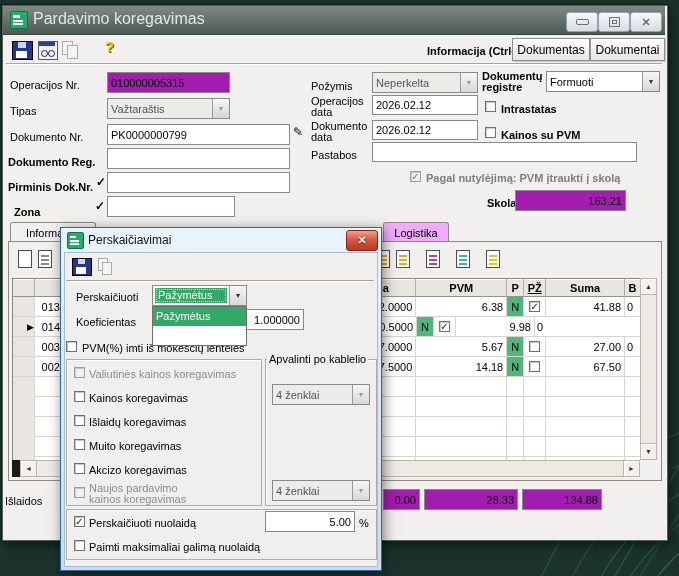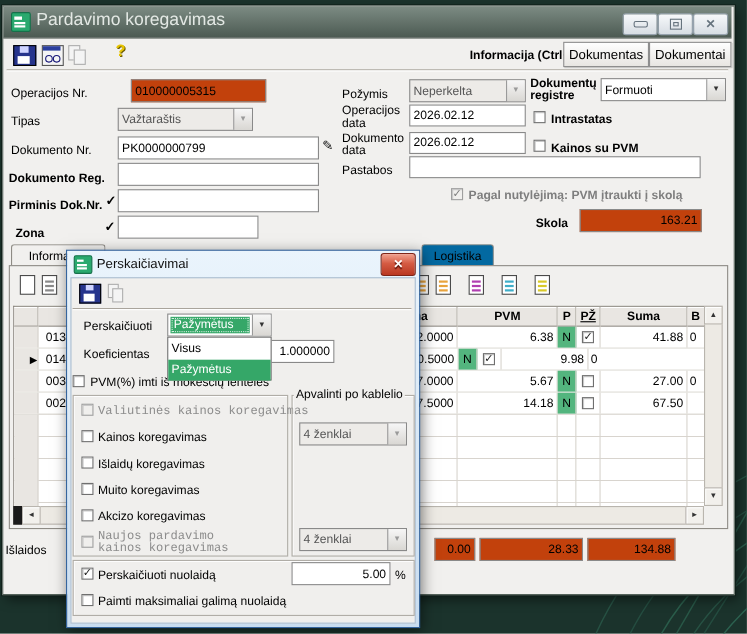--- a/index.html
+++ b/index.html
@@ -1,27 +1,27 @@
 <!DOCTYPE html>
 <html><head>
 <meta charset="utf-8">
 <style>
   html,body{margin:0;padding:0;}
   body{width:679px;height:576px;position:relative;overflow:hidden;
        font-family:"Liberation Sans",sans-serif;background:#1B332C;}
   .abs{position:absolute;}
   .lbl{position:absolute;font-size:11px;color:#000;white-space:nowrap;line-height:12px;}
   .b{font-weight:bold;}
-  .dim{color:#8C8C8C;font-family:Liberation Mono, monospace;}
+  .dim{color:#8C8C8C;}
   .graytx{color:#7E7E7E;}
   
   .field{position:absolute;background:#fff;border:1px solid #898989;
          font-size:11px;color:#000;padding:0 3px;display:flex;align-items:center;
          box-sizing:border-box;white-space:nowrap;overflow:hidden;}
-  .field.ro{background:#c2410c;margin-left:12px;}
+  .field.ro{background:#a21caf;}
   .field.num{justify-content:flex-end;}
   
   .combo{position:absolute;background:#fff;border:1px solid #898989;box-sizing:border-box;
          font-size:11px;display:flex;align-items:center;}
   .combo .cval{flex:1;padding:0 3px;white-space:nowrap;overflow:hidden;}
   .combo .carr{width:16px;align-self:stretch;display:flex;align-items:center;justify-content:center;
          background:linear-gradient(#F6F6F6,#D9D7D3);border-left:1px solid #9A9A9A;
          font-size:7px;color:#333;}
   .combo.dis{background:#EDEBE8;color:#555;}
   .combo.dis .carr{color:#9a9a9a;}
@@ -181,21 +181,21 @@
 <div class="lbl b graytx" style="left:426px;top:172px;">Pagal nutylėjimą: PVM įtraukti į skolą</div>
 <div class="lbl b" style="left:487px;top:197px;">Skola</div>
 <div class="field ro num" style="left:515px;top:190px;width:111px;height:21px;">
   <span>163.21</span>
 </div>
 
 <div class="abs" style="left:10px;top:222px;width:84px;height:20px;background:#F1F0EE;border:1px solid #8E8B85;border-bottom:none;
             border-radius:3px 3px 0 0;display:flex;align-items:center;justify-content:center;font-size:11px;">
   <span>Informacija</span>
 </div>
-<div class="abs" style="left:383px;top:222px;width:64px;height:20px;background:#0369a1;border:1px solid #8E8B85;border-bottom:none;
+<div class="abs" style="left:383px;top:222px;width:64px;height:20px;background:#f0abfc;border:1px solid #8E8B85;border-bottom:none;
             border-radius:3px 3px 0 0;display:flex;align-items:center;justify-content:center;font-size:11px;">
   <span>Logistika</span>
 </div>
 
 <div class="abs" style="left:8px;top:241px;width:654px;height:240px;border:1px solid #8E8B85;background:#F1F0EE;box-sizing:border-box;"></div>
 
 <div class="doc" style="left:18px;top:250px;"></div>
 <div class="doc" style="left:38px;top:250px;">
   <i style="top:4px;background:#8a8a8a;"></i>
     <i style="top:8px;background:#8a8a8a;"></i>
@@ -427,21 +427,20 @@
 <div class="combo" style="left:152px;top:285px;width:95px;height:21px;">
   <span class="cval" style="background:#35A768;color:#fff;height:15px;line-height:15px;margin:2px;outline:1px dotted #D8F0E2;outline-offset:-2px;">Pažymėtus</span>
   <span class="carr">▼</span>
 </div>
 <div class="lbl" style="left:76px;top:316px;">Koeficientas</div>
 <div class="field num" style="left:205px;top:309px;width:99px;height:21px;">
   <span>1.000000</span>
 </div>
 
 <div class="abs" style="left:152px;top:306px;width:95px;height:40px;background:#fff;border:1px solid #6F6F6F;box-sizing:border-box;z-index:50;font-size:11px;">
-  <div style="height:20px;line-height:20px;padding-left:3px;color:#000;">Visus</div>
   <div style="height:19px;line-height:19px;padding-left:3px;background:#35A768;color:#fff;">Pažymėtus</div>
 </div>
 
 <div class="cb" style="left:66px;top:341px;">
   <span></span>
 </div>
 <div class="lbl" style="left:82px;top:342px;">PVM(%) imti iš mokesčių lentelės</div>
 
 <div class="gbox" style="left:66px;top:359px;width:196px;height:147px;"></div>
 <div class="cb dis" style="left:74px;top:367px;">

